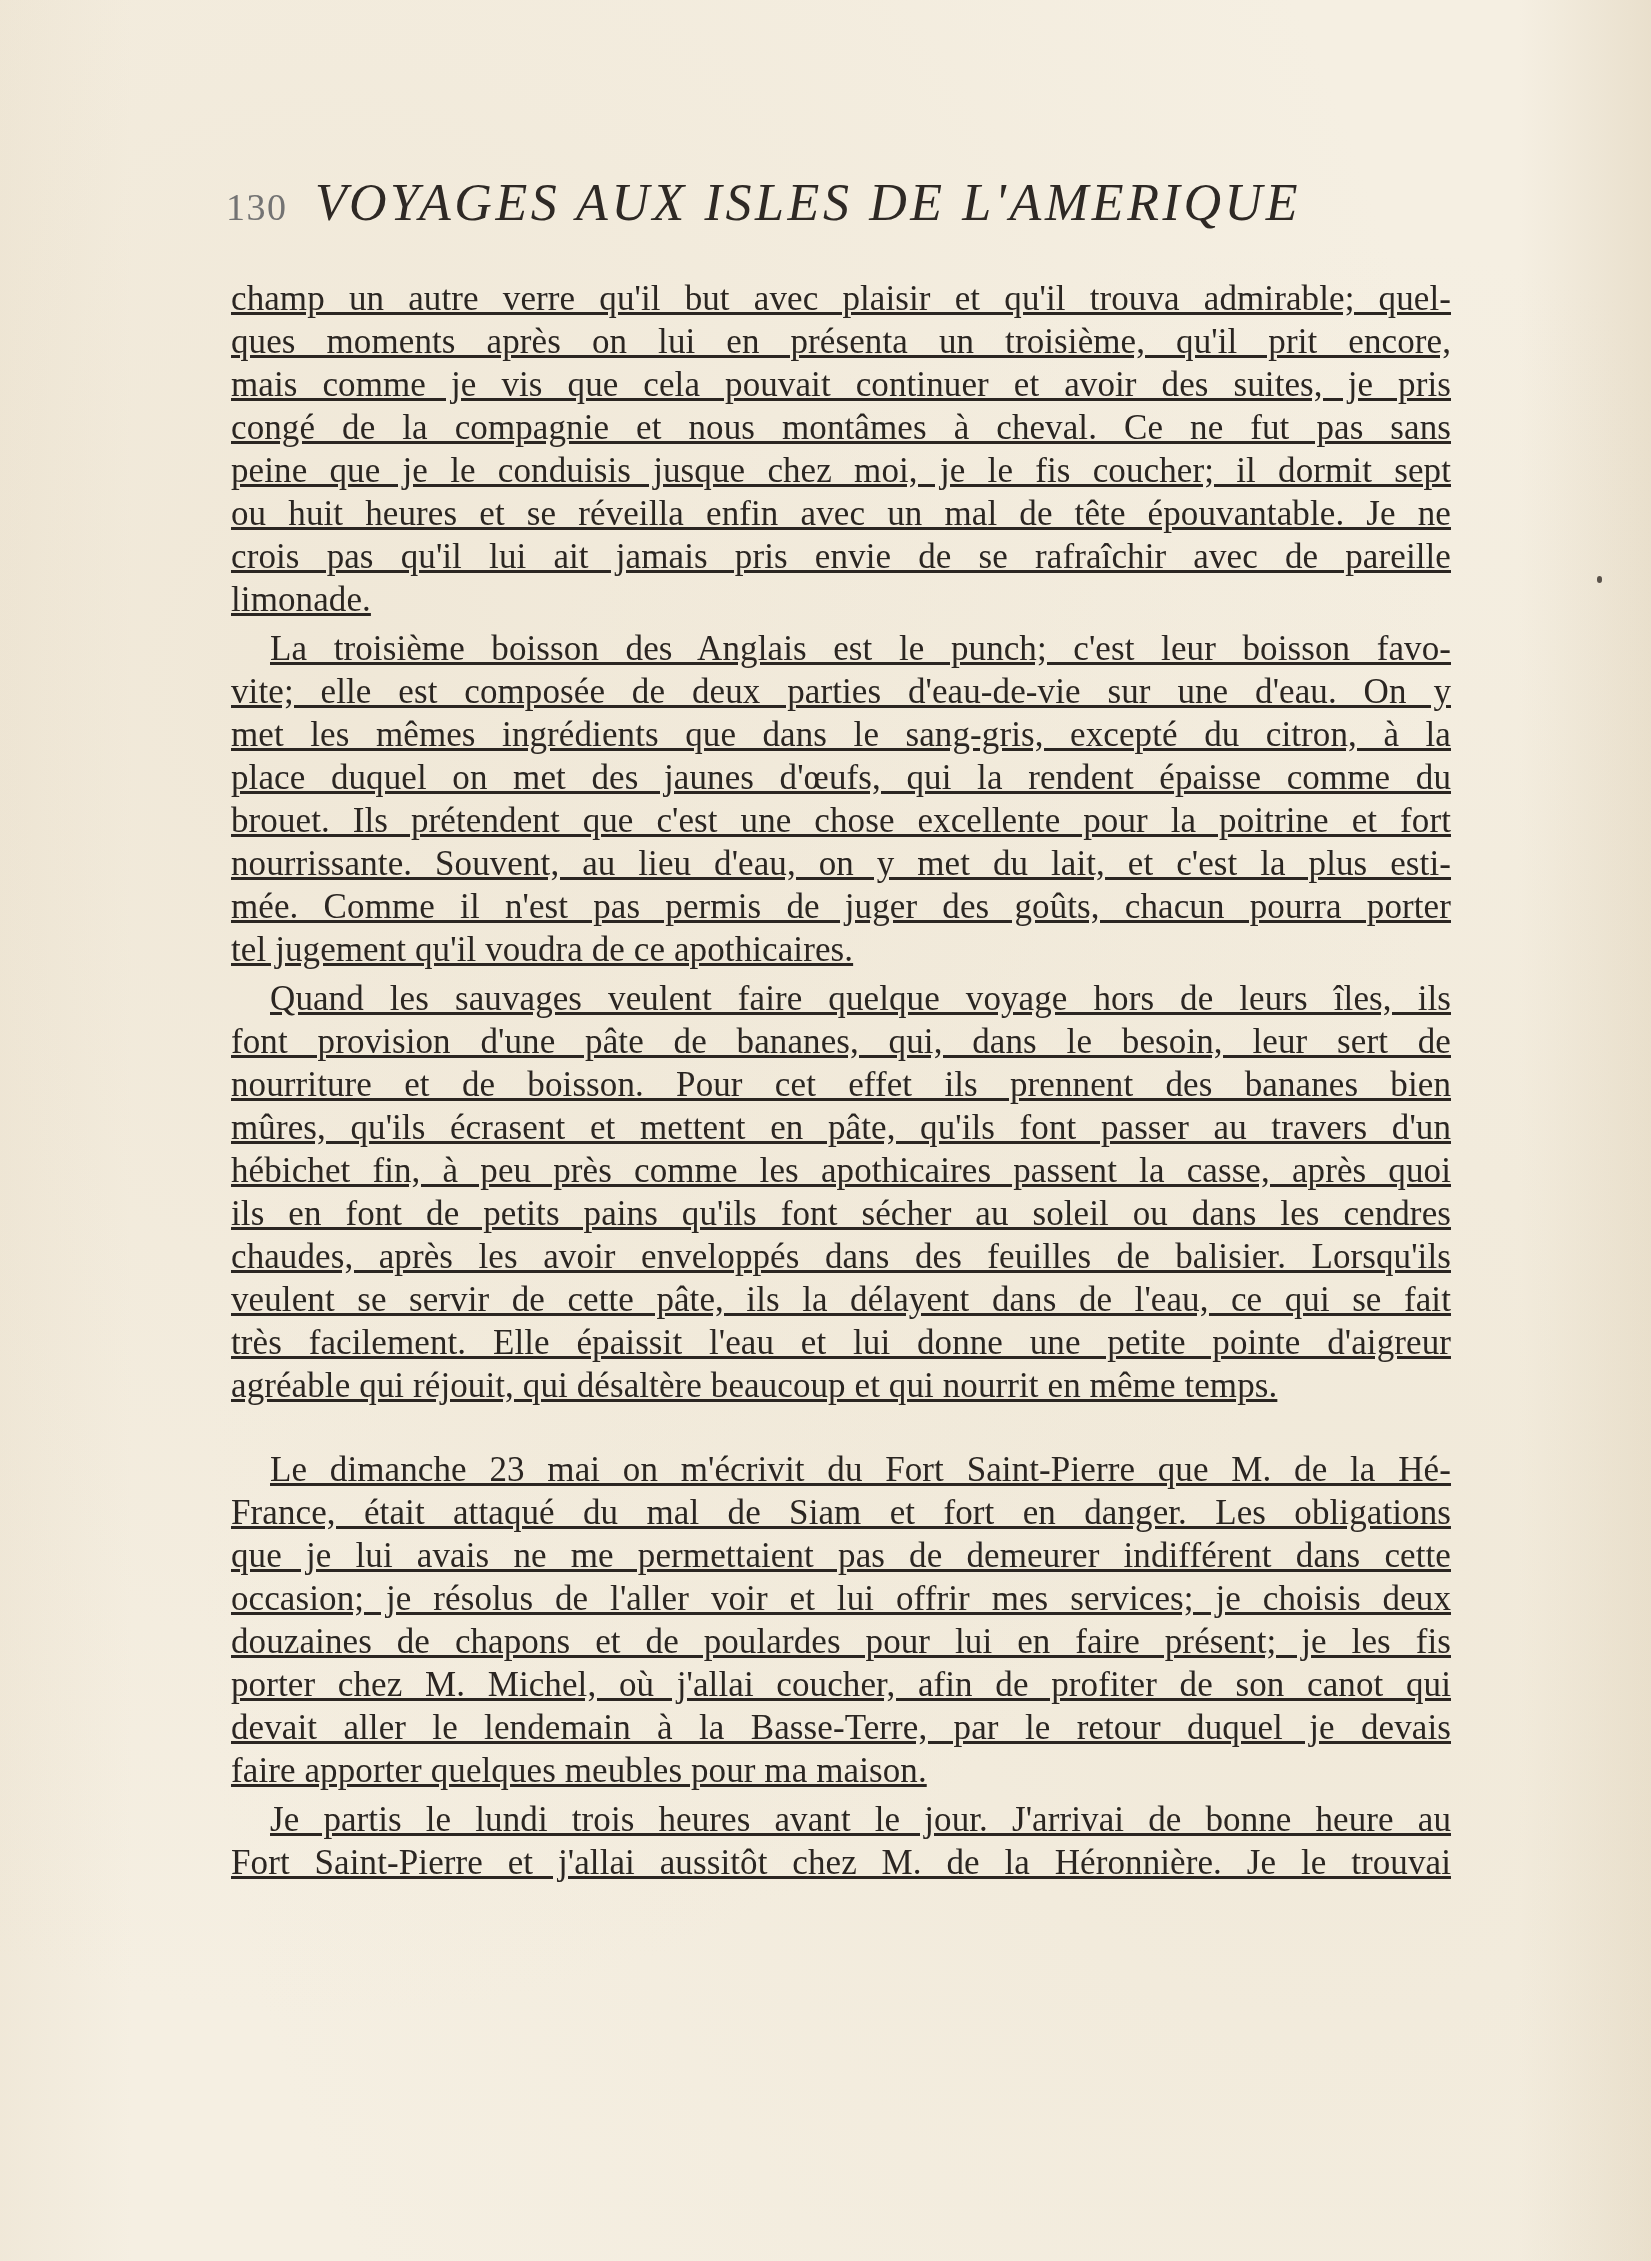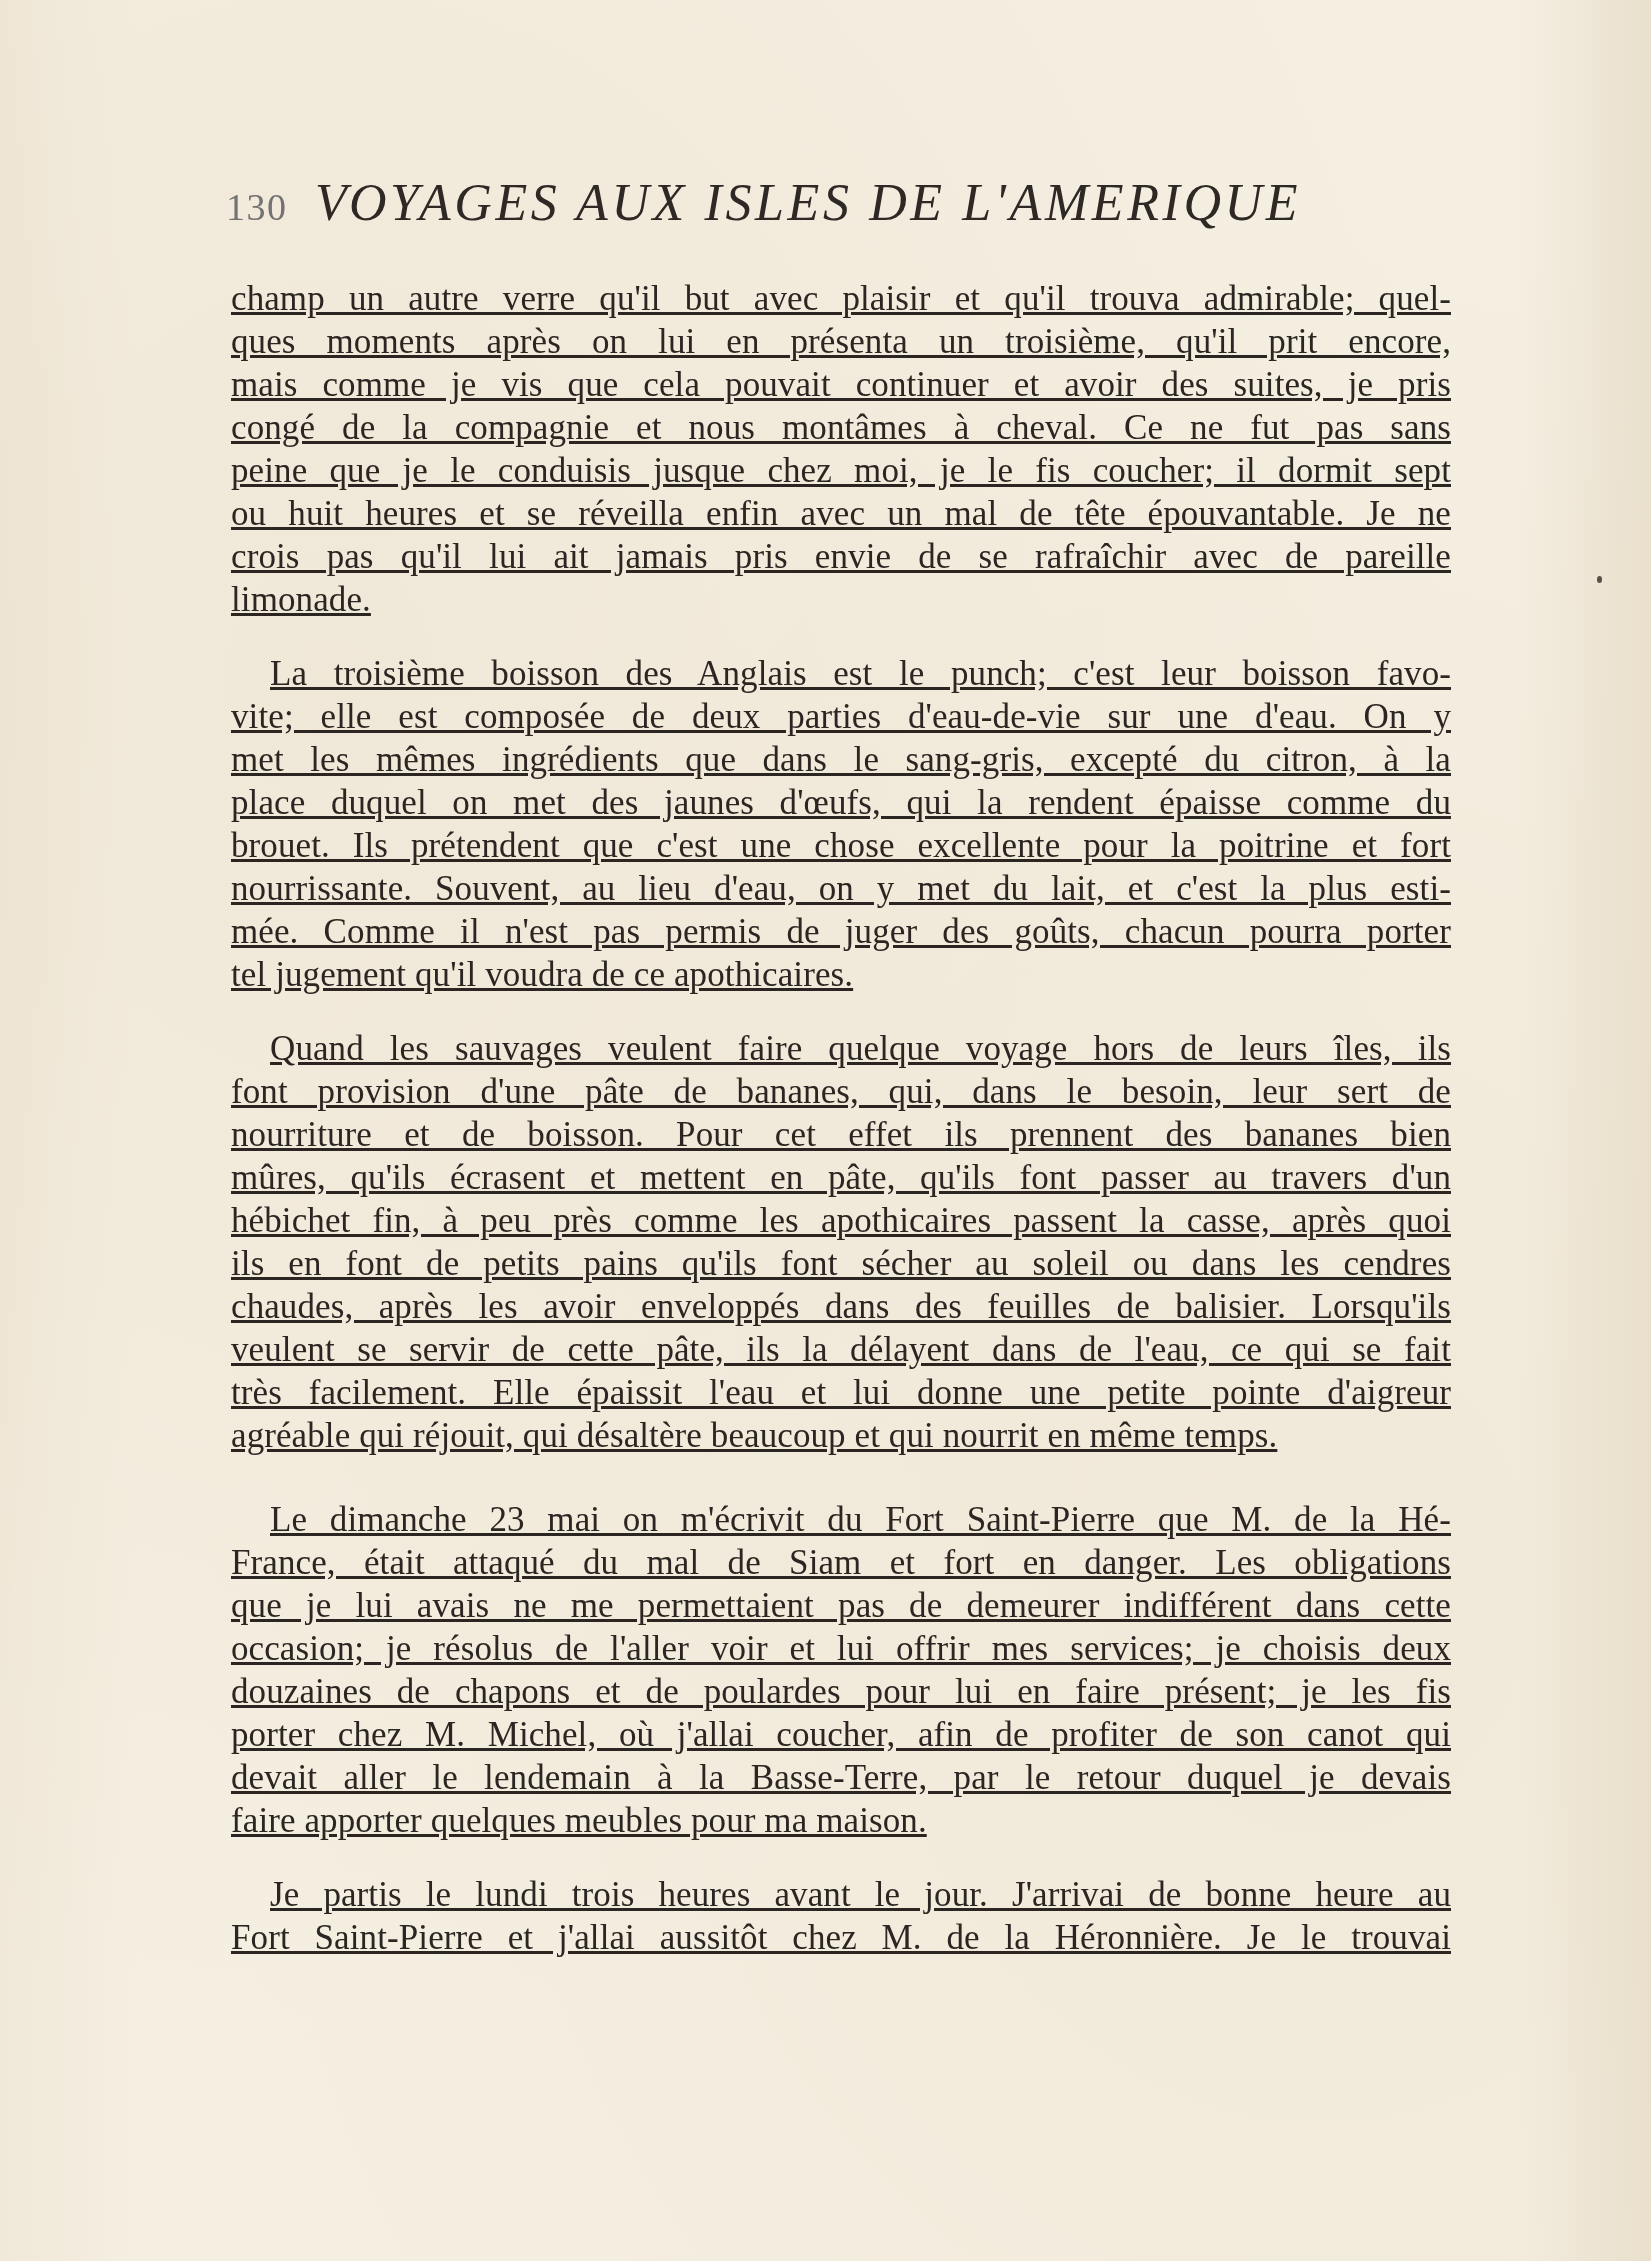--- a/index.html
+++ b/index.html
@@ -50,21 +50,21 @@
     .body-text {
       position: absolute;
       left: 231px;
       top: 277px;
       width: 1220px;
     }
     .paragraph {
       margin: 0;
     }
     .paragraph + .paragraph {
-      margin-top: 31px;
+      margin-top: 6px;
     }
     .paragraph.gap-large {
       margin-top: 41px;
     }
     .line {
       display: block;
       font-size: 35px;
       line-height: 43px;
       height: 43px;
       white-space: nowrap;

